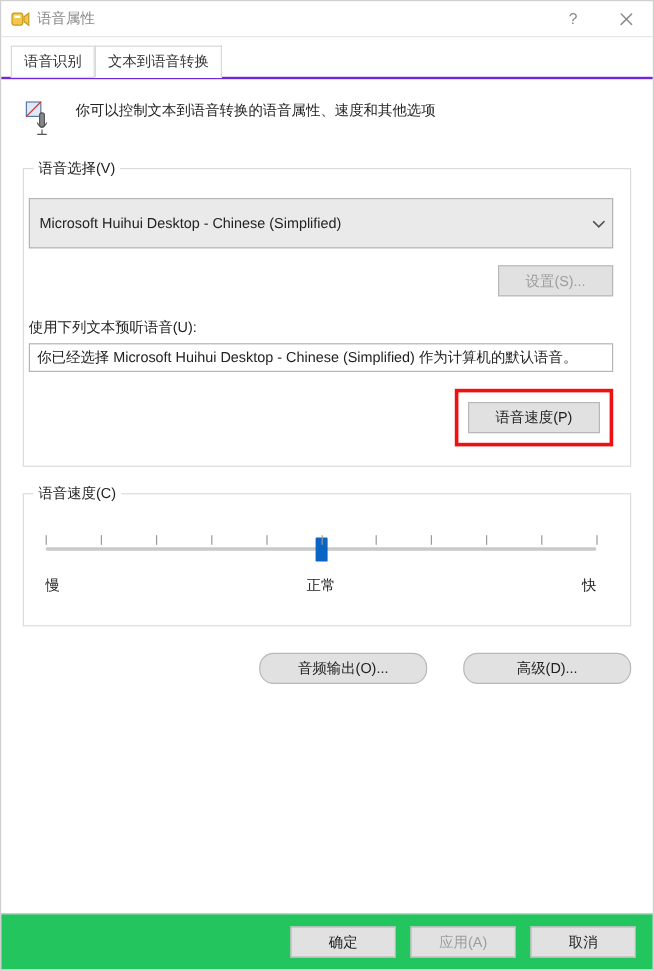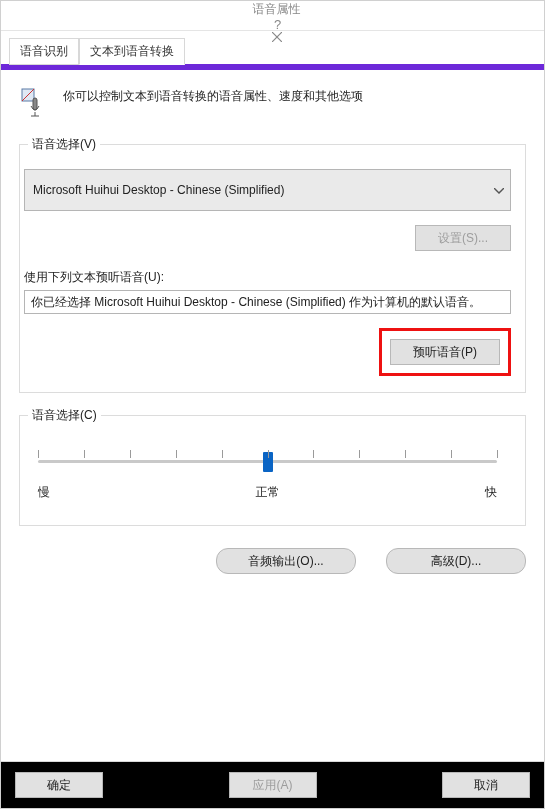--- a/index.html
+++ b/index.html
@@ -16,38 +16,37 @@
     border: 1px solid #d0d0d0;
   }
   
   .titlebar {
     height: 30px;
     display: flex;
     align-items: center;
     padding: 0 0 0 8px;
     color: #888;
     border-bottom: 1px solid #e5e5e5;
-    flex-direction: column;
   }
   .titlebar .appicon {
     width: 16px; height: 16px;
     margin-right: 6px;
   }
   .titlebar .title { flex: 0 0 auto; }
   .titlebar .spacer { flex: 1; }
   .titlebar .winbtn {
     width: 45px; height: 30px;
     display: flex; align-items: center; justify-content: center;
     color: #888;
   }
   
   .tabbar {
     display: flex;
     padding: 6px 8px 0 8px;
-    border-bottom: 6px solid #6d28d9;
+    border-bottom: 2px solid #6d28d9;
   }
   .tab {
     padding: 4px 10px;
     border: 1px solid #d8d8d8;
     background: #fff;
     margin-right: 0;
     position: relative;
     top: 1px;
     color: #333;
   }
@@ -159,22 +158,22 @@
   }
   .bottom-btns {
     display:flex; gap: 30px; justify-content:flex-end;
     margin-top: 10px;
   }
   .bottom-btns .btn { min-width: 140px; border-radius: 12px; }
   
   .footer {
     border-top: 1px solid #d8d8d8;
     padding: 10px 14px;
-    display:flex; gap:12px; justify-content:space-between;
-    background:#000000;
+    display:flex; gap:12px; justify-content:flex-end;
+    background:#22c55e;
   }
   .footer .btn { min-width: 88px; }
 </style>
 </head>
 <body>
 
 <div class="titlebar">
   <svg class="appicon" viewBox="0 0 16 16">
     <rect x="1" y="3" width="9" height="10" rx="2" fill="#f2c84b" stroke="#c79a1e"></rect>
     <rect x="3" y="5" width="5" height="2" fill="#fff"></rect>
@@ -230,27 +229,27 @@
       <div class="btn disabled">设置(S)...</div>
     </div>
 
     <div class="sub-label">使用下列文本预听语音(U):</div>
     <div class="textfield">
       <span>你已经选择 Microsoft Huihui Desktop - Chinese (Simplified) 作为计算机的默认语音。</span>
     </div>
 
     <div class="right" style="margin-top:14px;">
       <div class="redbox">
-        <div class="btn" style="min-width:110px;">预听语音(P)</div>
+        <div class="btn" style="min-width:110px;">语音速度(P)</div>
       </div>
     </div>
   </div>
 
   <div class="groupbox">
-    <div class="legend">语音选择(C)</div>
+    <div class="legend">语音速度(C)</div>
     <div class="slider-wrap">
       <div class="slider-track" id="slider-track">
         <div class="rail"></div>
         <div class="thumb" style="left: calc(50% - 5px);"></div>
       <div class="tick" style="left: 0%;"></div>
           <div class="tick" style="left: 10%;"></div>
           <div class="tick" style="left: 20%;"></div>
           <div class="tick" style="left: 30%;"></div>
           <div class="tick" style="left: 40%;"></div>
           <div class="tick" style="left: 50%;"></div>

